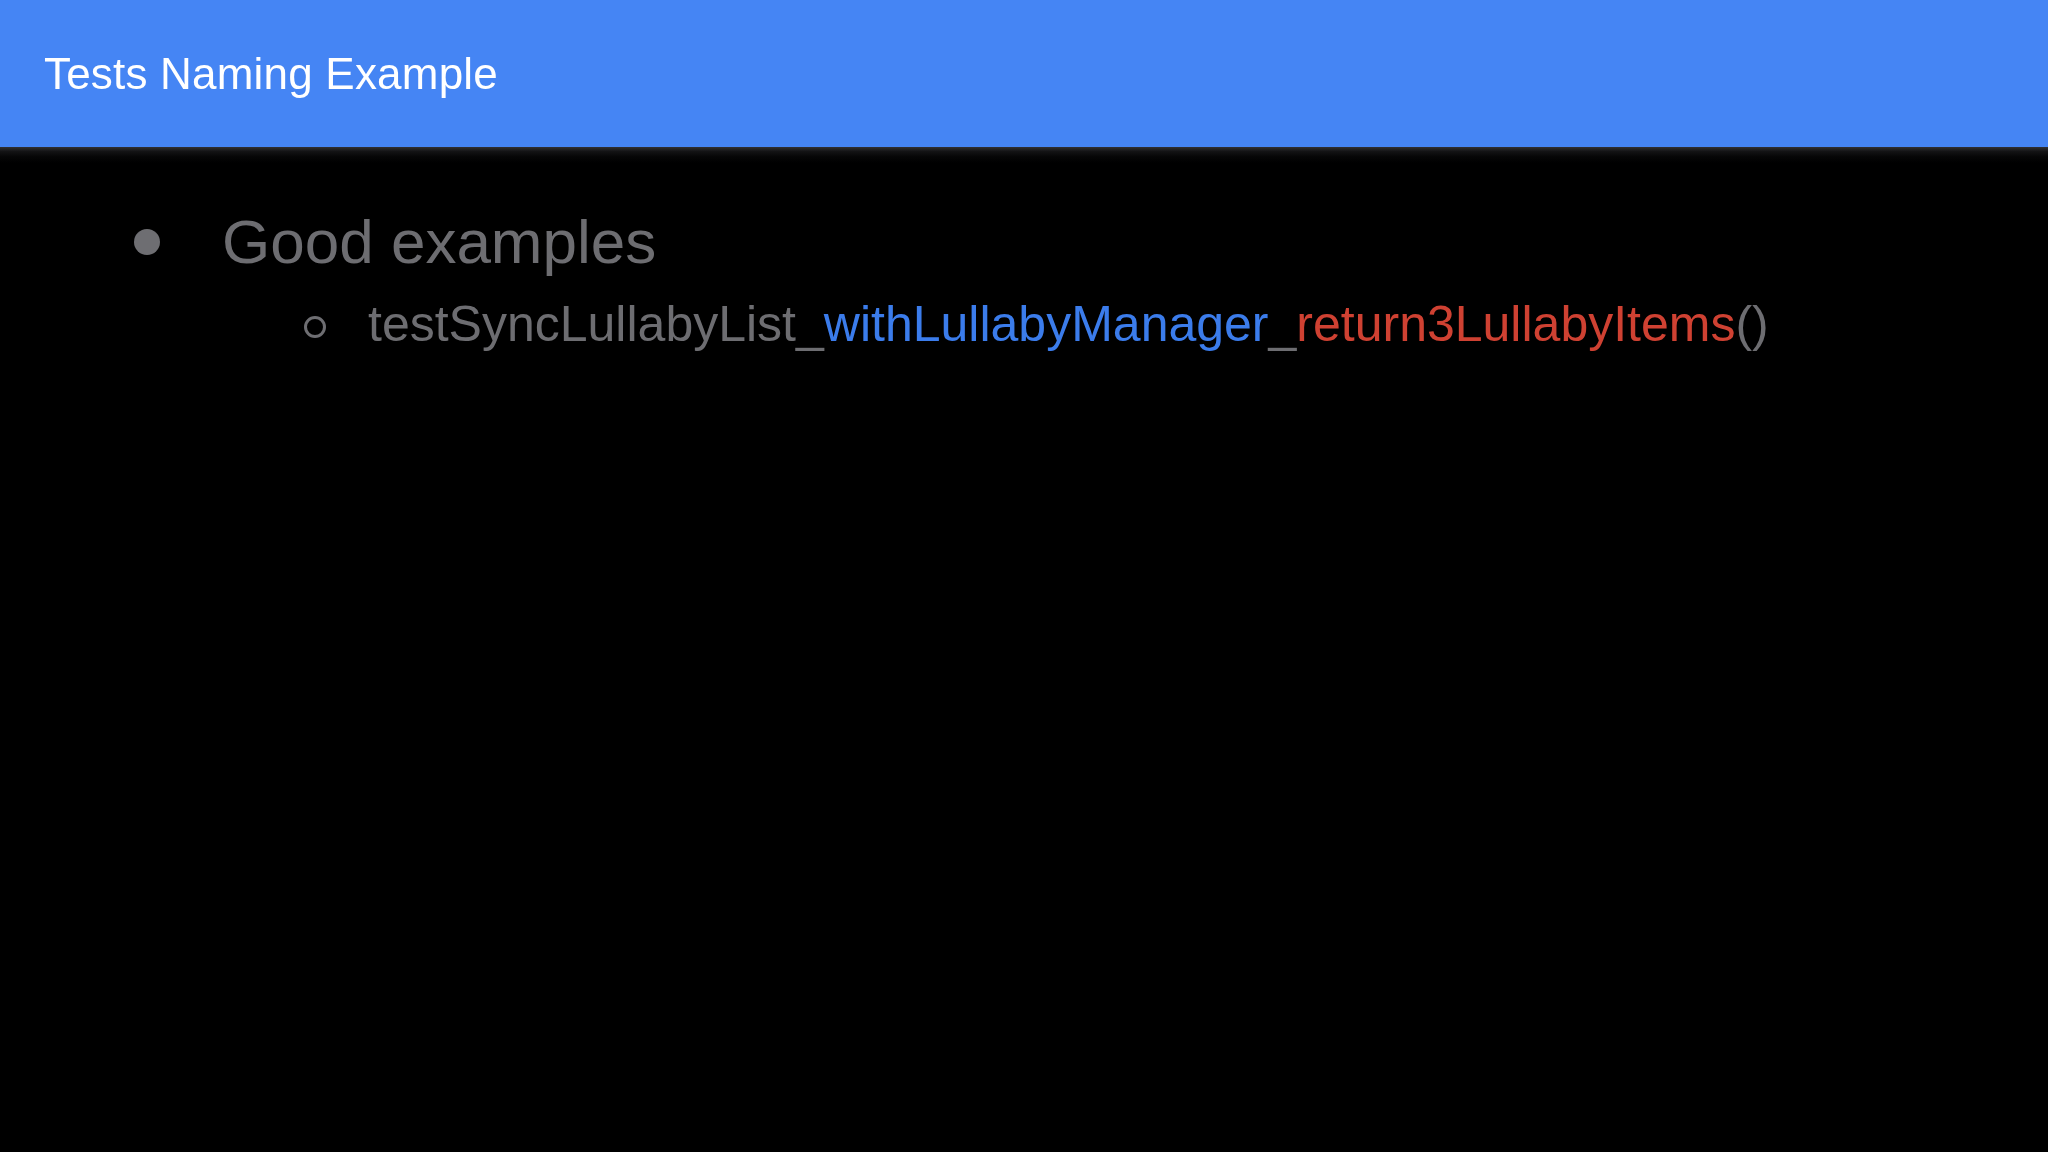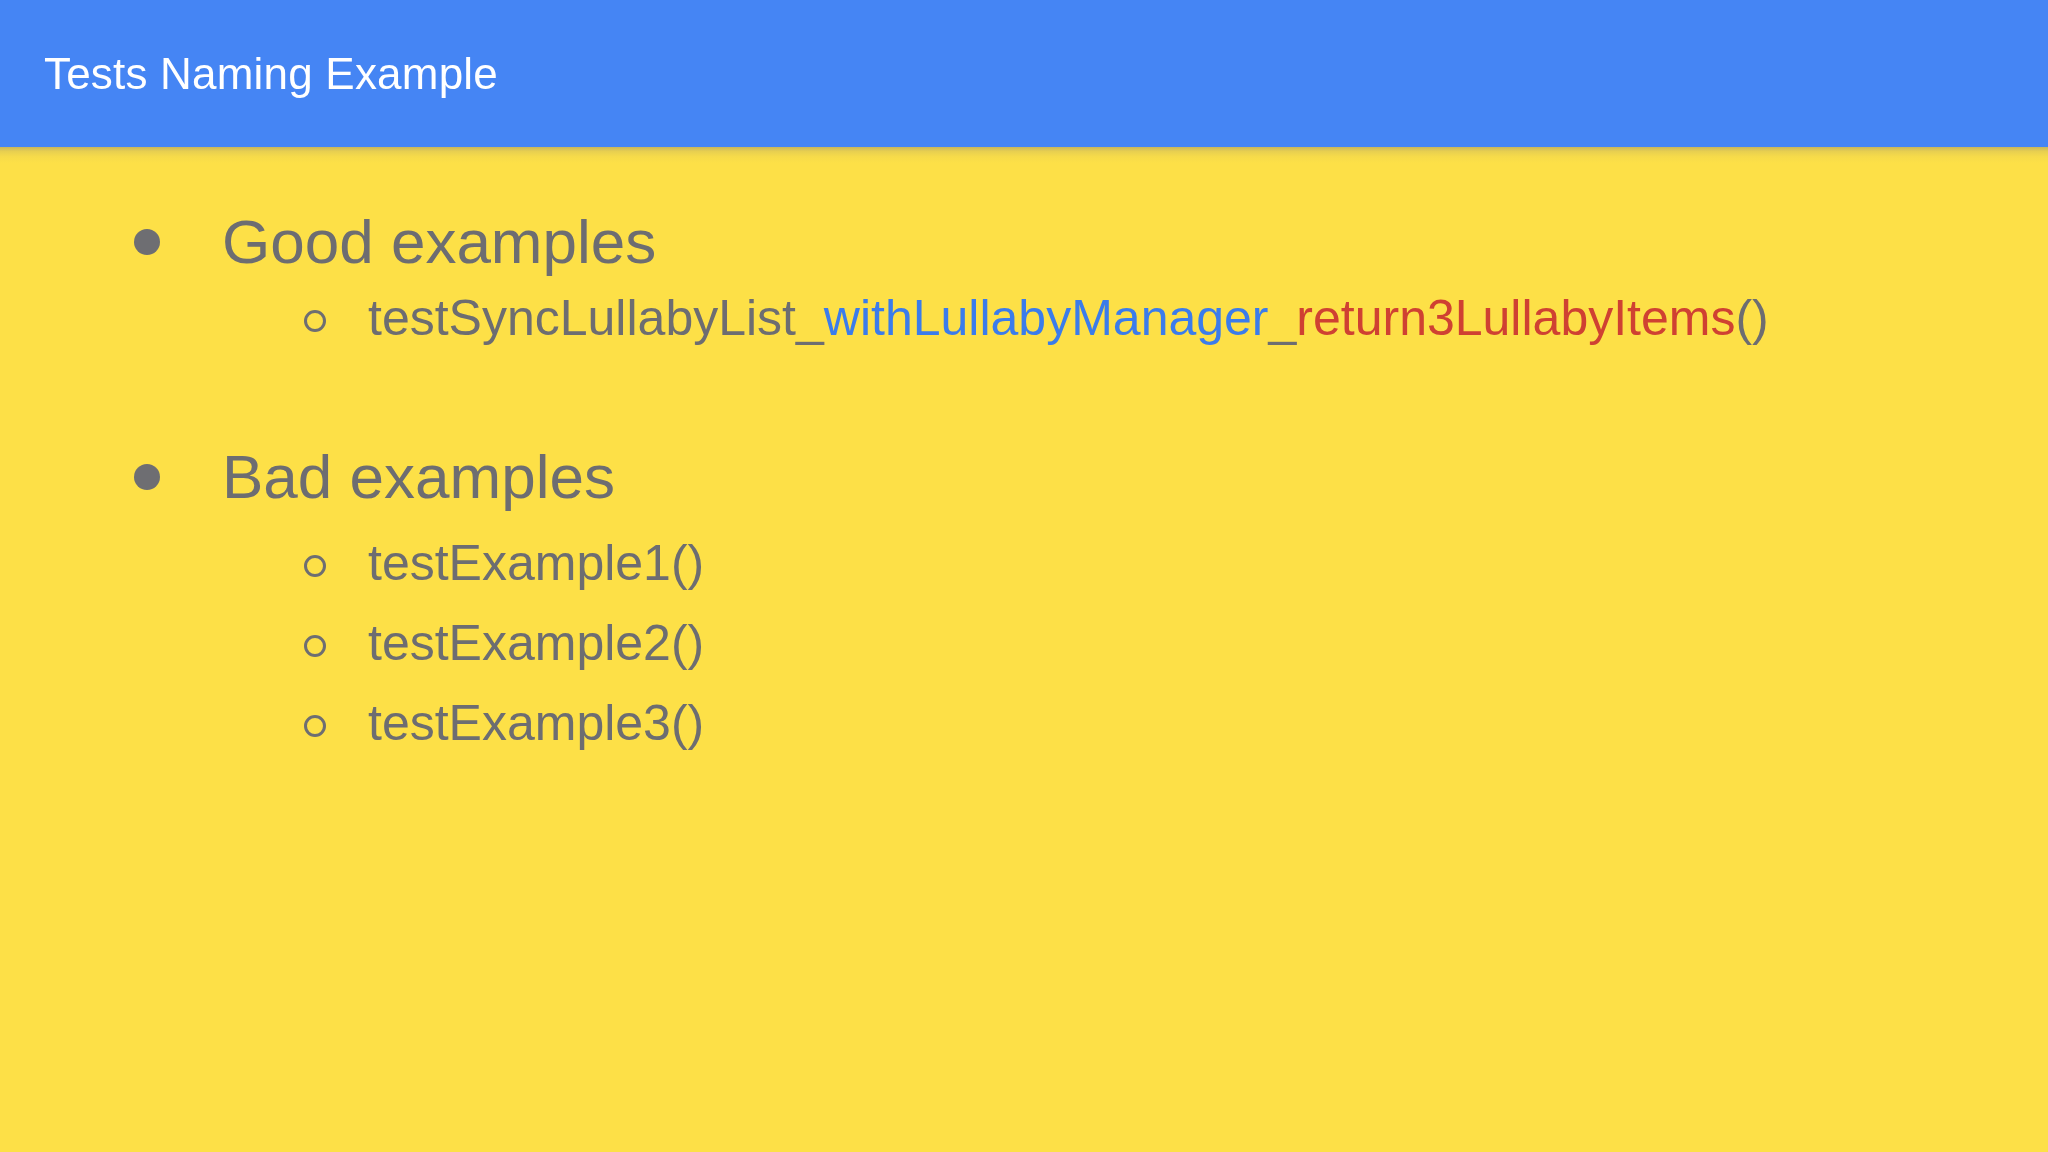--- a/index.html
+++ b/index.html
@@ -14,21 +14,21 @@
   body {
     background: #f9f8fb;
     font-family: "Liberation Sans", sans-serif;
     -webkit-font-smoothing: antialiased;
   }
 
   .slide {
     position: relative;
     width: 2048px;
     height: 1152px;
-    background: #fde047;
+    background: #000000;
     overflow: hidden;
   }
 
   
   .header-bar {
     position: absolute;
     top: 0;
     left: 0;
     width: 2048px;
     height: 147px;
@@ -129,21 +129,21 @@
   }
 
   
   .seg-neutral { color: #6d6d71; }
   .seg-blue    { color: #3b7ceb; }
   .seg-red     { color: #cf4132; }
 
   
   .group-gap { height: 78px; }
 
-  .group-good .l2-list { margin-top: 8px; }
+  .group-good .l2-list { margin-top: 14px; }
   .group-bad  .l2-list { margin-top: 18px; }
   .group-bad  .l2-item { margin-bottom: 16px; }
 </style>
 </head>
 <body>
 
 <div class="slide">
 
   <div class="header-bar">
     <div class="header-title">Tests Naming Example</div>
@@ -164,40 +164,15 @@
           <span class="l2-bullet"></span>
           <span class="l2-text"><span class="seg-neutral">testSyncLullabyList_</span><span class="seg-blue">withLullabyManager</span><span class="seg-neutral">_</span><span class="seg-red">return3LullabyItems</span><span class="seg-neutral">()</span></span>
         </div>
 
 
       </div>
     </div>
 
     <div class="group-gap"></div>
 
-    <div class="group group-bad">
-      <div class="l1-item">
-        <span class="l1-bullet"></span>
-        <span class="l1-text">Bad examples</span>
-      </div>
-
-      <div class="l2-list">
-
-        <div class="l2-item">
-          <span class="l2-bullet"></span>
-          <span class="l2-text seg-neutral">testExample1()</span>
-        </div>
-
-        <div class="l2-item">
-          <span class="l2-bullet"></span>
-          <span class="l2-text seg-neutral">testExample2()</span>
-        </div>
-
-        <div class="l2-item">
-          <span class="l2-bullet"></span>
-          <span class="l2-text seg-neutral">testExample3()</span>
-        </div>
-
-      </div>
-    </div>
 
   </div>
 </div>
 
 </body></html>

